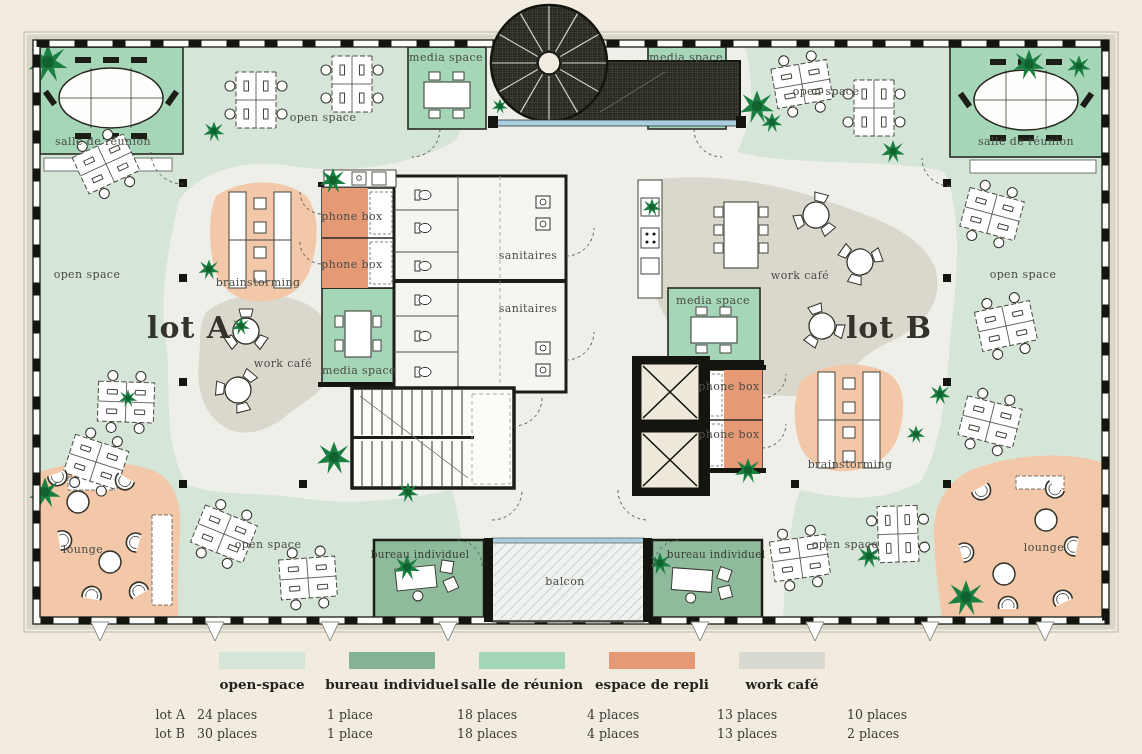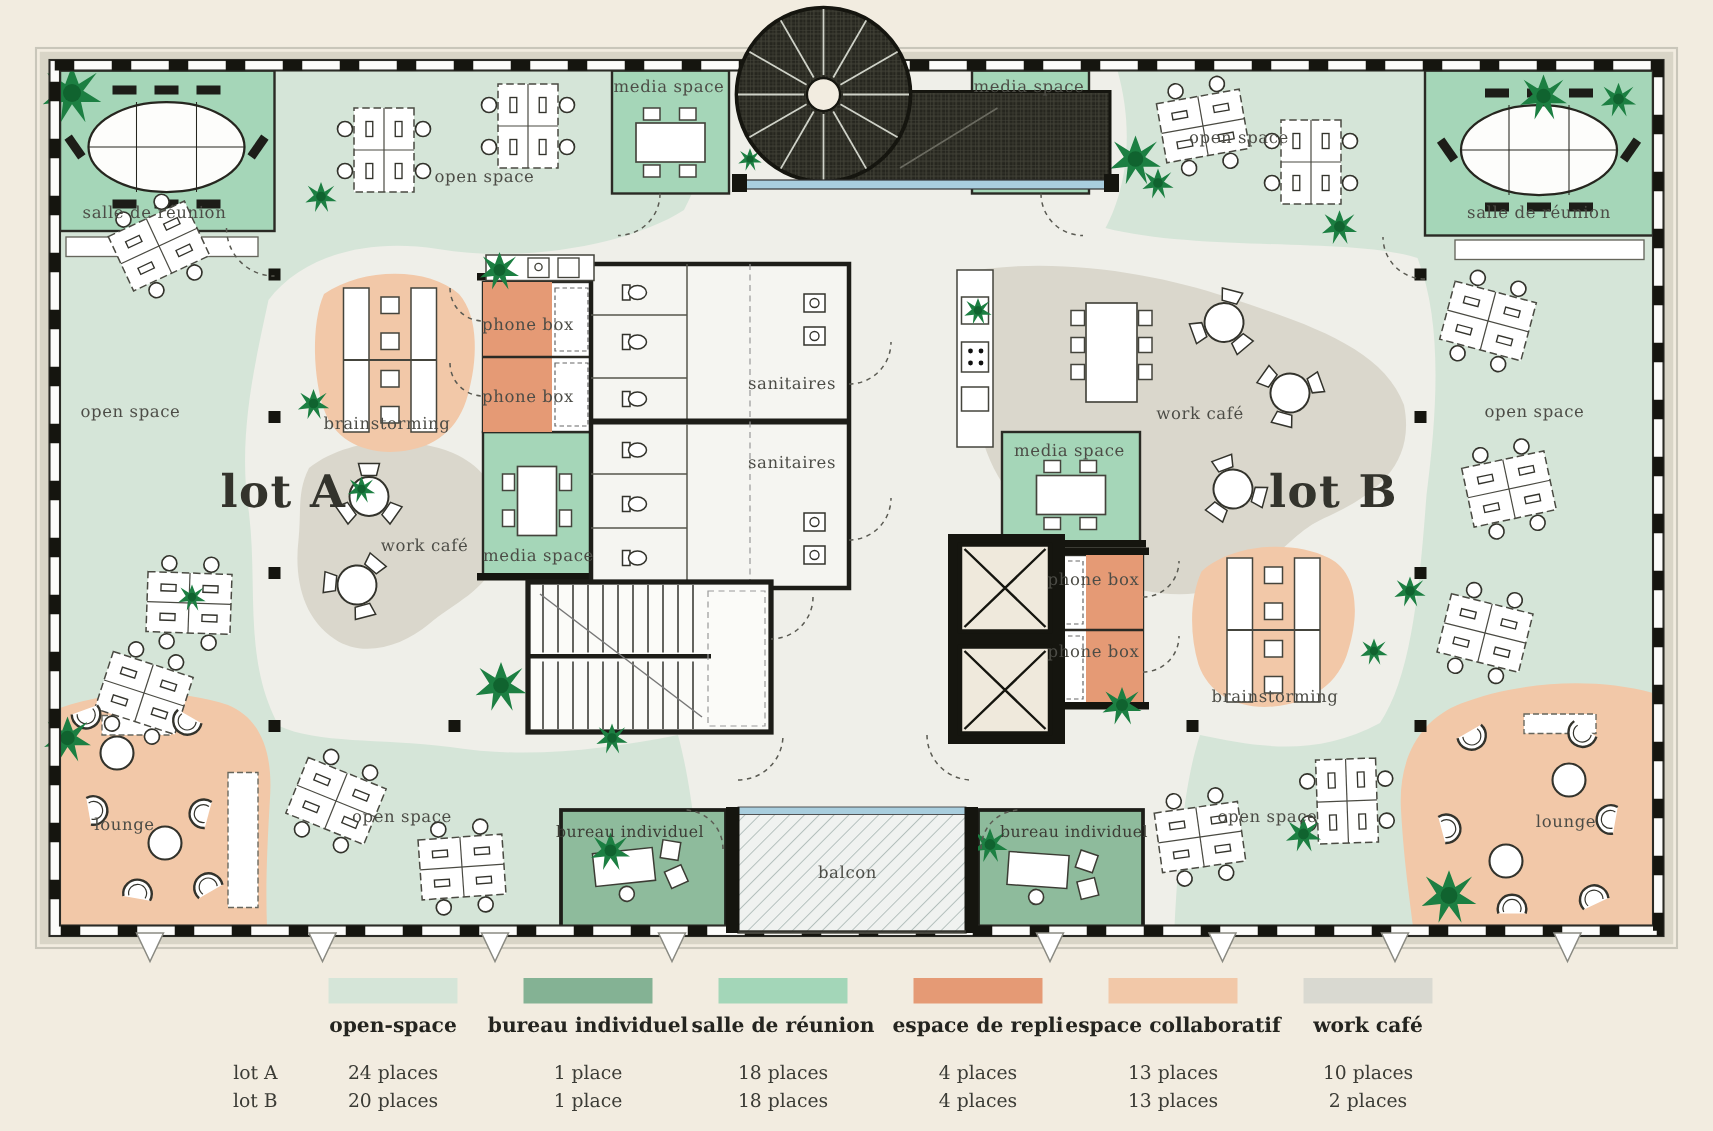--- a/index.html
+++ b/index.html
@@ -18,21 +18,21 @@
   .legend-grid,.table-grid{
     display:grid;
     grid-template-columns:197px repeat(6,130px);
     width:977px;
   }
   .lg-cell{display:flex;flex-direction:column;align-items:center;justify-content:center;}
   .swatch{width:86px;height:17px;}
   .lg-label{margin-top:7px;font-size:13.5px;font-weight:700;color:#24241f;white-space:nowrap;}
   .table-grid{margin-top:13px;}
   .row-header{font-size:12.5px;color:#3b3b35;text-align:right;padding-right:12px;line-height:19px;}
-  .place-cell{font-size:12.5px;color:#3b3b35;text-align:center;line-height:19px;}
+  .place-cell{font-size:12.5px;color:#3b3b35;line-height:19px;}
 </style>
 </head>
 <body>
 
 <div class="plan-wrap">
 <svg width="1142" height="646" viewBox="0 0 1142 646" xmlns="http://www.w3.org/2000/svg">
   <defs>
     <pattern id="stairHatch" width="5" height="5" patternUnits="userSpaceOnUse">
       <rect width="5" height="5" fill="#26261f"></rect>
       <path d="M0 0H5 M0 2.5H5 M0 0V5 M2.5 0V5" stroke="#45453a" stroke-width="0.7"></path>
@@ -443,38 +443,34 @@
     </div>
     <div class="lg-cell">
       <div class="swatch" style="background-color: rgb(163, 214, 184);"></div>
       <div class="lg-label">salle de réunion</div>
     </div>
     <div class="lg-cell">
       <div class="swatch" style="background-color: rgb(229, 154, 117);"></div>
       <div class="lg-label">espace de repli</div>
     </div>
     <div class="lg-cell">
-      <div class="swatch" style="background-color: rgb(242, 200, 168);"></div>
-      <div class="lg-label">espace collaboratif</div>
-    </div>
-    <div class="lg-cell">
       <div class="swatch" style="background-color: rgb(217, 217, 209);"></div>
       <div class="lg-label">work café</div>
     </div>
   </div>
 
   <div class="table-grid">
     <div class="row-header">lot A</div>
     <div class="place-cell">24 places</div>
     <div class="place-cell">1 place</div>
     <div class="place-cell">18 places</div>
     <div class="place-cell">4 places</div>
     <div class="place-cell">13 places</div>
     <div class="place-cell">10 places</div>
     <div class="row-header">lot B</div>
-    <div class="place-cell">20 places</div>
+    <div class="place-cell">30 places</div>
     <div class="place-cell">1 place</div>
     <div class="place-cell">18 places</div>
     <div class="place-cell">4 places</div>
     <div class="place-cell">13 places</div>
     <div class="place-cell">2 places</div>
   </div>
 </div>
 
 </body></html>

